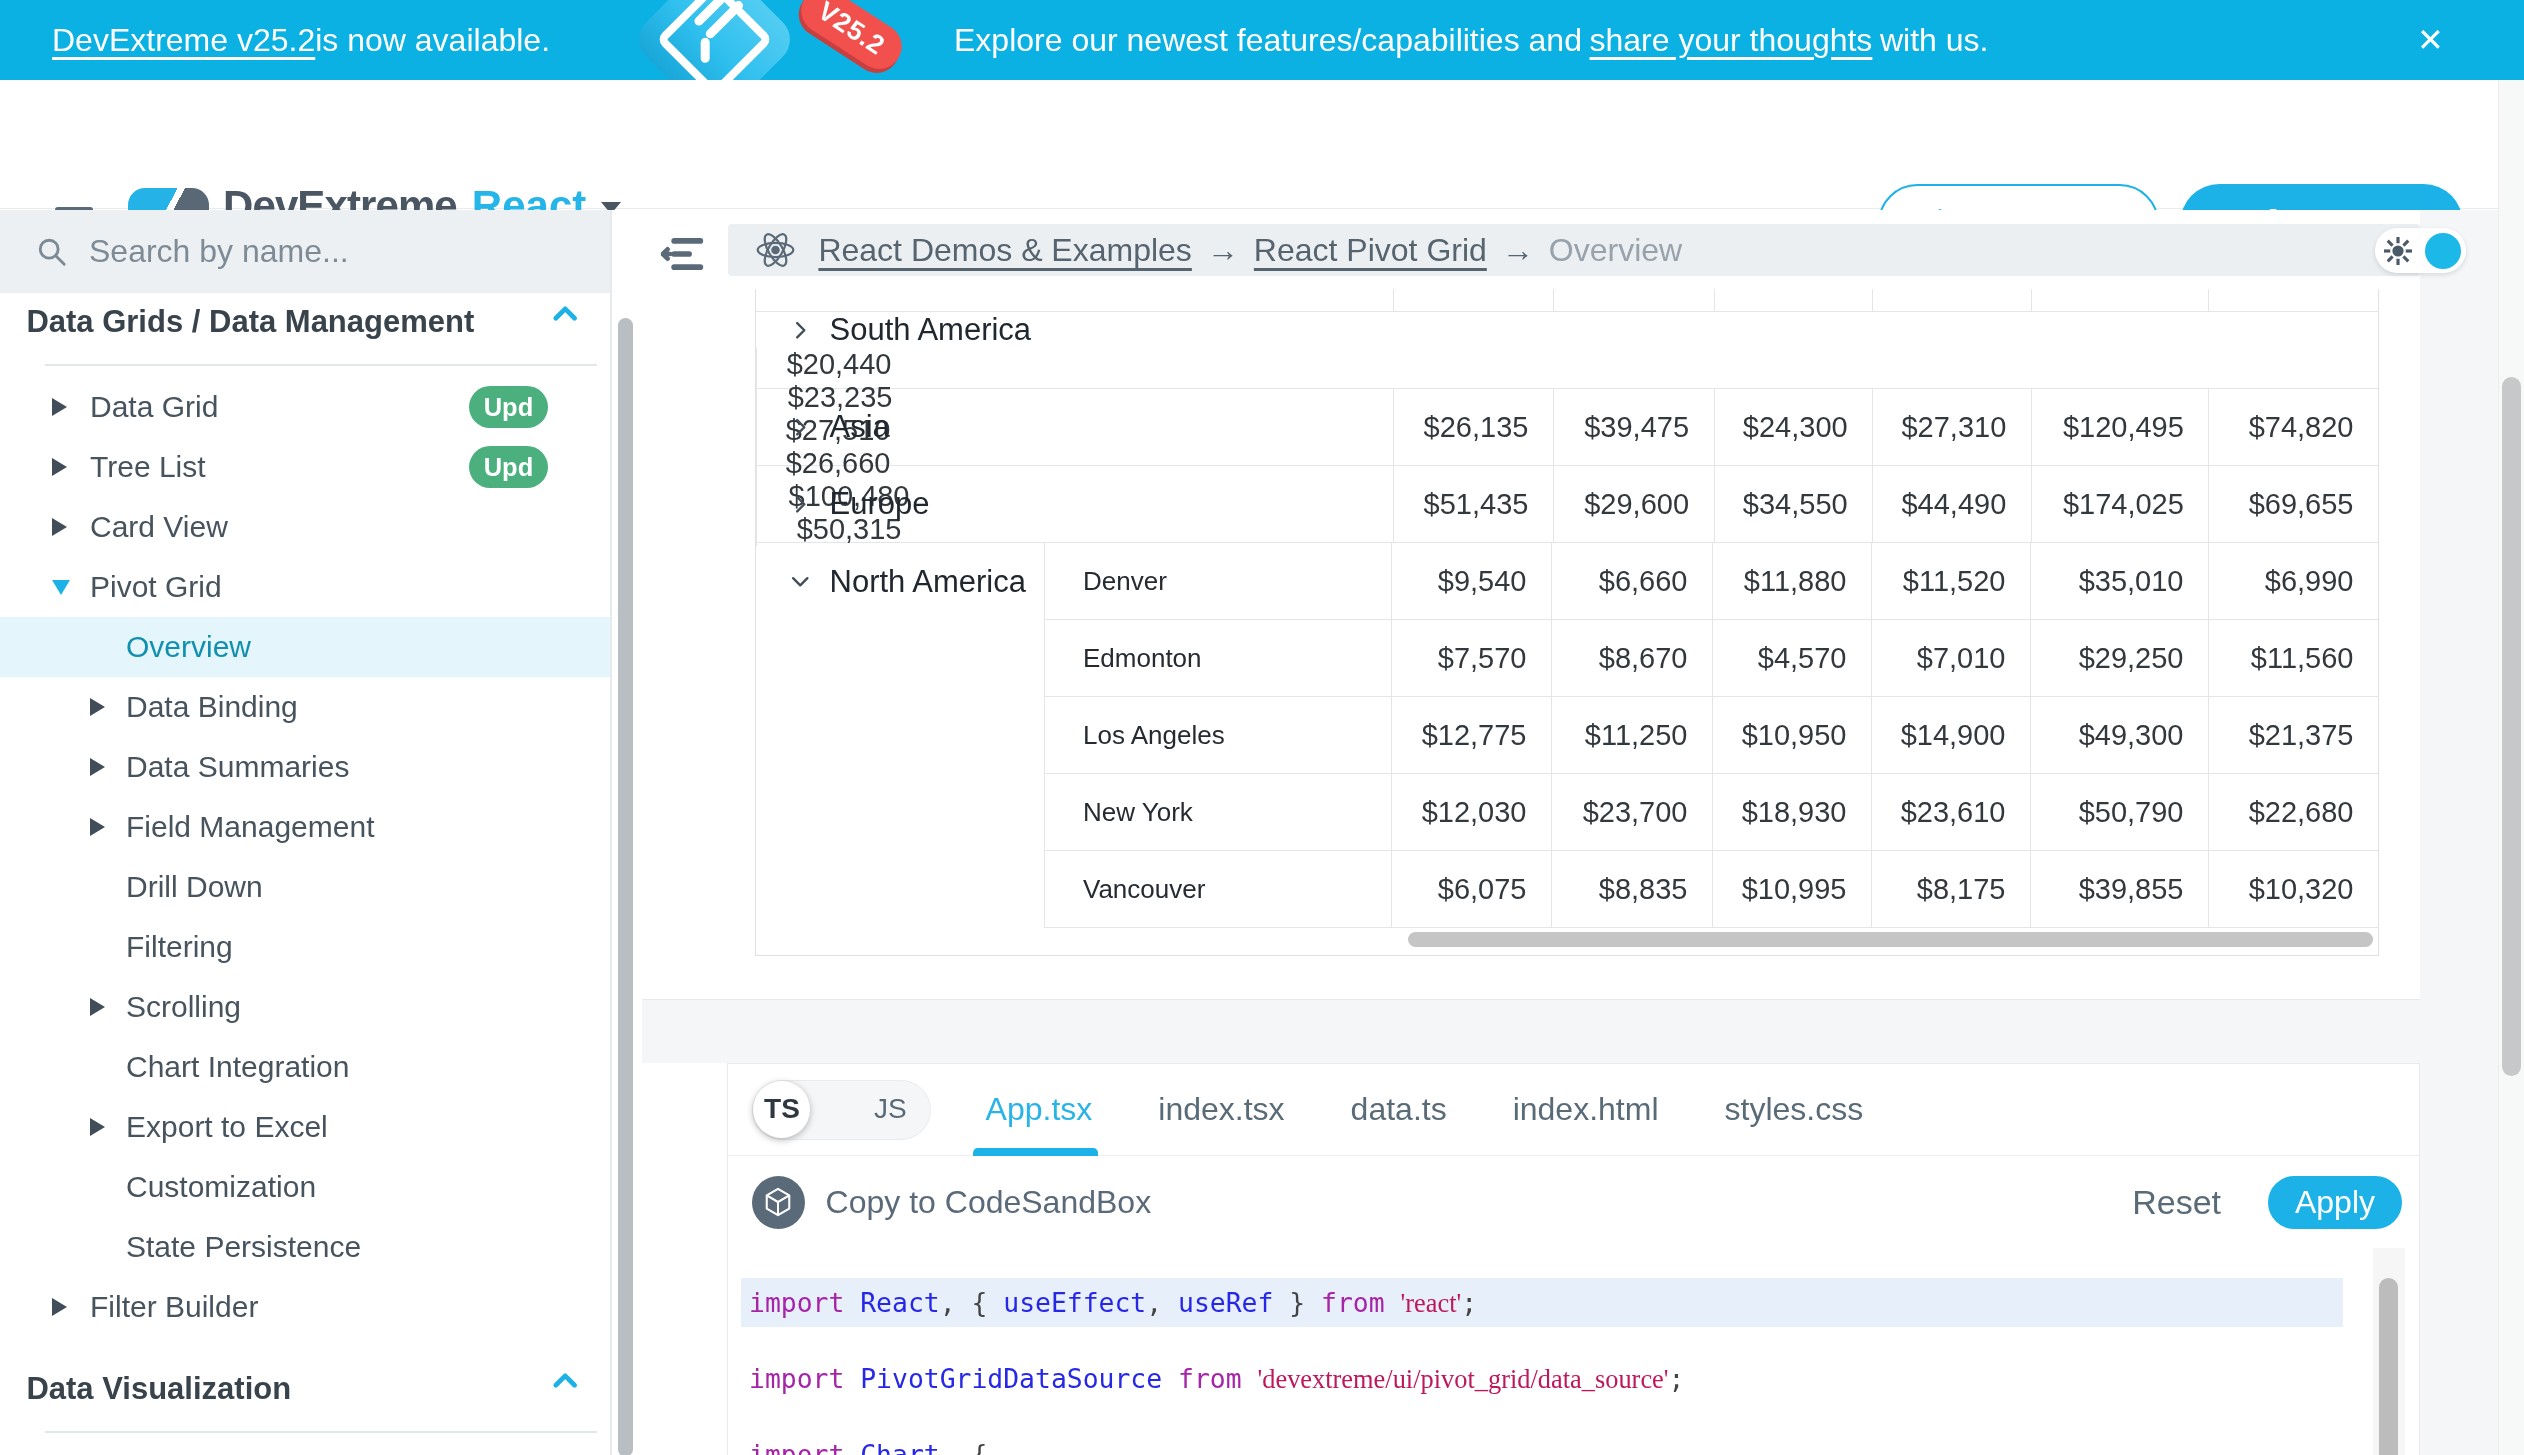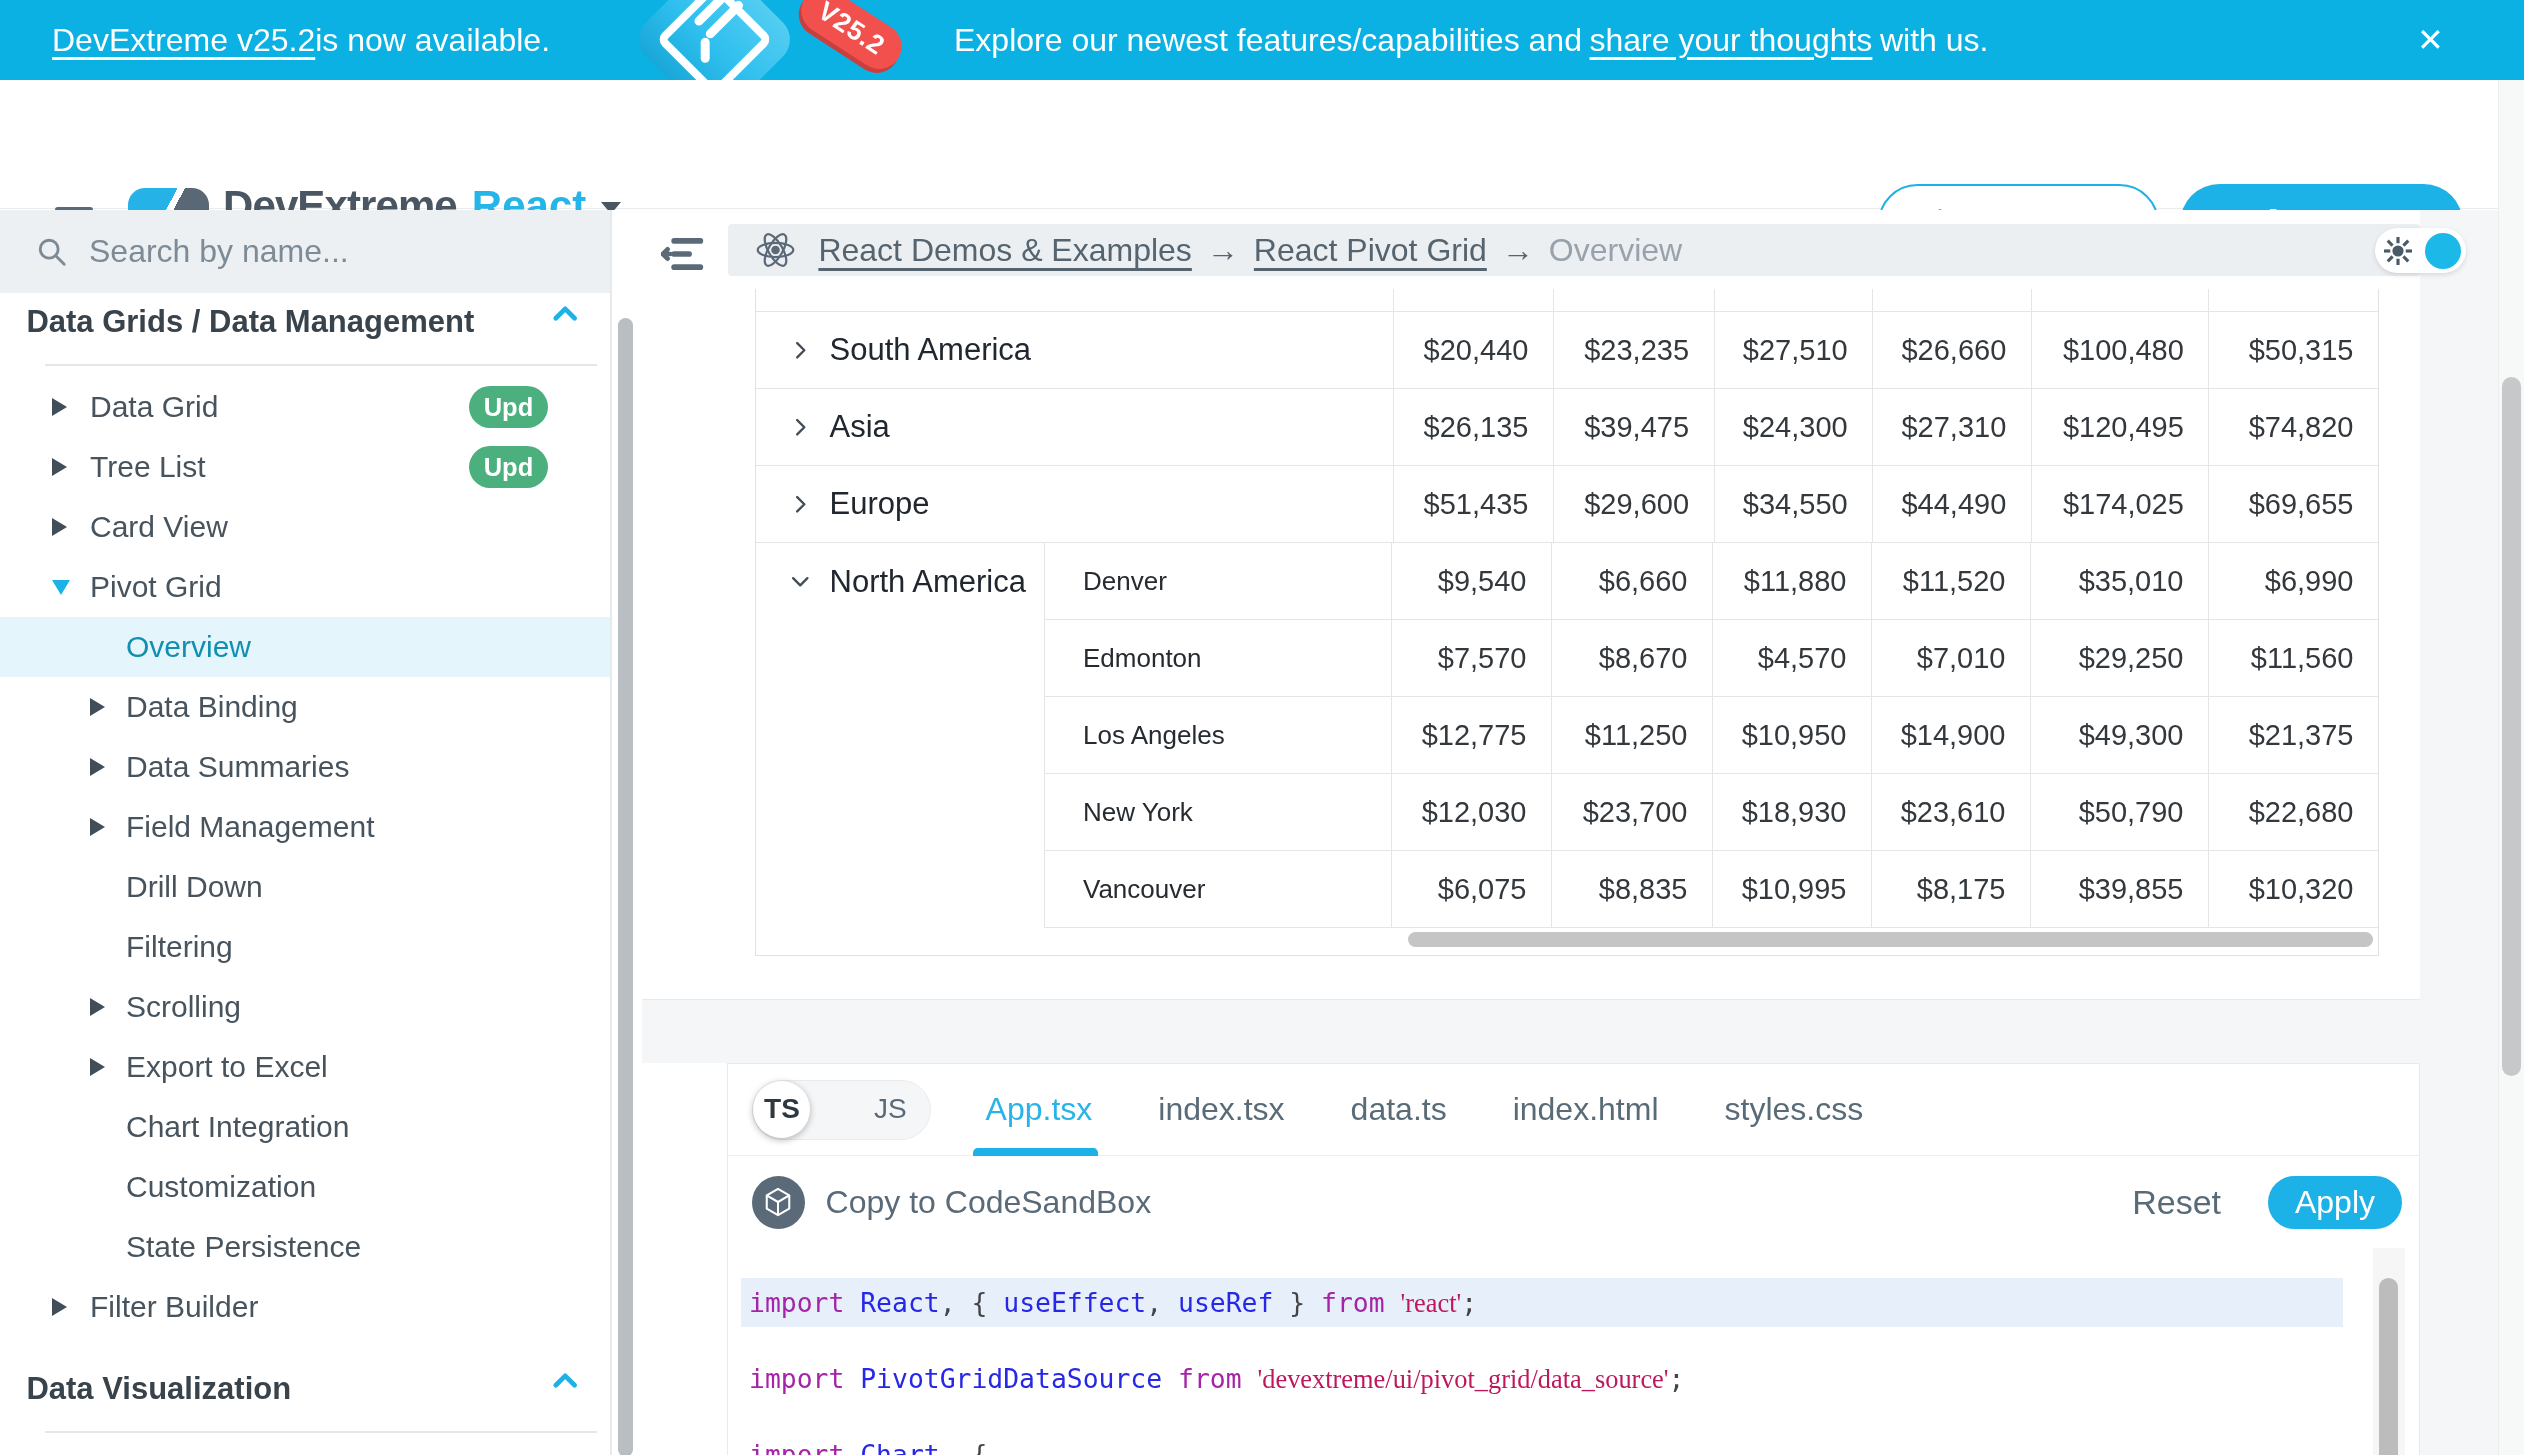--- a/index.html
+++ b/index.html
@@ -265,25 +265,25 @@
             <span class="lbl">Drill Down</span>
           </div>
           <div class="sb-item lvl2">
             <span class="lbl">Filtering</span>
           </div>
           <div class="sb-item lvl2">
             <span class="arrow arrow-right"></span>
             <span class="lbl">Scrolling</span>
           </div>
           <div class="sb-item lvl2">
+            <span class="lbl">Chart Integration</span>
+          </div>
+          <div class="sb-item lvl2">
             <span class="arrow arrow-right"></span>
             <span class="lbl">Export to Excel</span>
-          </div>
-          <div class="sb-item lvl2">
-            <span class="lbl">Chart Integration</span>
           </div>
           <div class="sb-item lvl2">
             <span class="lbl">Customization</span>
           </div>
           <div class="sb-item lvl2">
             <span class="lbl">State Persistence</span>
           </div>
           <div class="sb-item">
             <span class="arrow arrow-right"></span>
             <span class="lbl">Filter Builder</span>
@@ -344,21 +344,21 @@
       <div class="pivot" id="pivot">
           <div class="pv-row" style="height: 23px;">
             <div class="pv-cell first pv-label" style="width:639px;height:100%"></div>
             <div class="pv-cell" style="width:160px;height:100%"></div>
             <div class="pv-cell" style="width:161px;height:100%"></div>
             <div class="pv-cell" style="width:159px;height:100%"></div>
             <div class="pv-cell" style="width:159px;height:100%"></div>
             <div class="pv-cell" style="width:178px;height:100%"></div>
             <div class="pv-cell" style="width:170px;height:100%"></div>
           </div>
-          <div class="pv-row" style="height: 77px;">
+          <div class="pv-row" style="height: 77px; flex-direction: column;">
             <div class="pv-cell first pv-label" style="width:639px;height:100%">
               <svg class="chev" width="24.5" height="24.5" viewBox="0 0 24 24" fill="none" stroke="#434d57" stroke-width="2.3" stroke-linecap="round" stroke-linejoin="round">
                 <polyline points="9,5 16,12 9,19"></polyline>
               </svg>
               <span class="txt">South America</span>
             </div>
             <div class="pv-cell" style="width:160px;height:100%">$20,440</div>
             <div class="pv-cell" style="width:161px;height:100%">$23,235</div>
             <div class="pv-cell" style="width:159px;height:100%">$27,510</div>
             <div class="pv-cell" style="width:159px;height:100%">$26,660</div>

